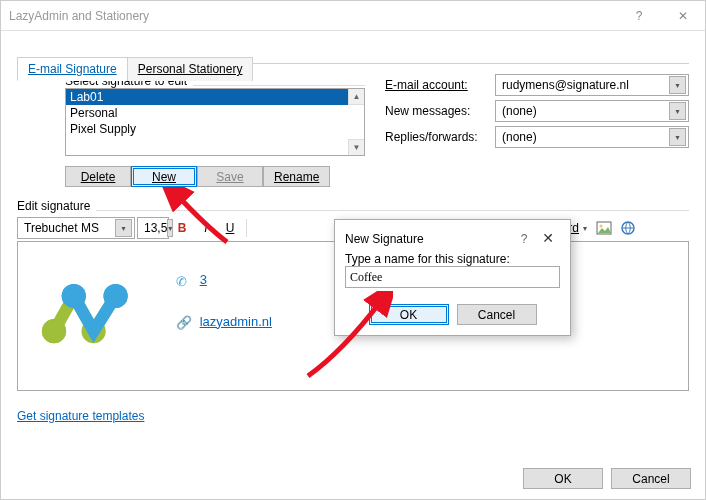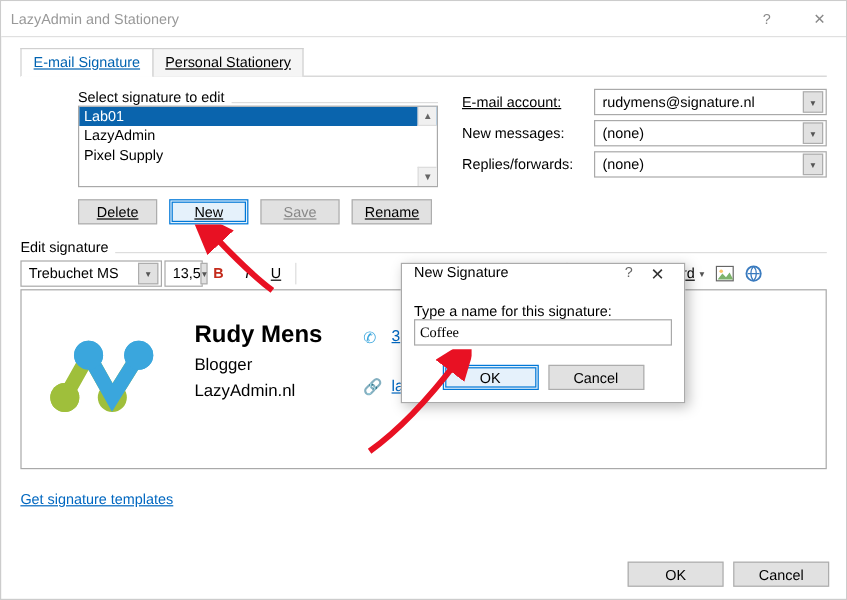--- a/index.html
+++ b/index.html
@@ -35,21 +35,21 @@
   }
   .content { padding: 8px 16px; position:relative; }
   .tabs { display:flex; border-bottom:1px solid #d0d0d0; }
   .tab {
     padding: 4px 10px;
     border:1px solid #d0d0d0;
     border-bottom:none;
     background:#f5f5f5;
     margin-right: -1px;
     position:relative;
-    top:1px;
+    top:18px;
   }
   .tab.active { background:#fff; border-bottom:1px solid #fff; color:#0063b1; }
   .underline { text-decoration: underline; text-underline-offset: 1px; }
   .row { display:flex; gap: 20px; margin-top:10px;padding-left:48px; }
   .col-left { width: 300px; }
   .col-right { flex:1; }
   .divider-h { border-top:1px solid #ddd; flex:1; margin-top:8px; margin-left:6px; }
   .hdr { display:flex; align-items:center; }
   .listbox {
     width: 300px; height: 68px;
@@ -59,21 +59,21 @@
   }
   .listbox .item { padding:0 4px; line-height:16px; }
   .listbox .item.sel { background:#0a64ad; color:#fff; }
   .scroll-up,.scroll-dn{
     position:absolute;right:0;width:16px;height:16px;
     background:#f0f0f0;border-left:1px solid #ddd;
     display:flex;align-items:center;justify-content:center;color:#666;font-size:8px;
   }
   .scroll-up{top:0;border-bottom:1px solid #ddd;}
   .scroll-dn{bottom:0;border-top:1px solid #ddd;}
-  .btnrow { display:flex; gap:10px; margin-top:10px; }
+  .btnrow { display:flex; margin-top:10px; }
   .btn {
     min-width: 66px; height:21px;
     border:1px solid #adadad;
     background:#e1e1e1;
     padding:0 10px;
     display:inline-flex;align-items:center;justify-content:center;
     cursor:pointer;
   }
   .btn.disabled { color:#888; }
   .btn.focus { border:1px solid #0078d7; outline:1px solid #0078d7; outline-offset:-3px; background:#e5f1fb;}
@@ -120,21 +120,21 @@
   .bottom-btns .btn { min-width:80px; }
   .modal {
     position:absolute;
     left:333px; top:218px;
     width:237px;
     border:1px solid #aaa;
     background:#fff;
     box-shadow: 3px 3px 10px rgba(0,0,0,.25);
     z-index:5;
   }
-  .modal-title { height:26px;display:flex;align-items:flex-start;padding:0 8px 0 10px;font-size:12px; }
+  .modal-title { height:26px;display:flex;align-items:flex-end;padding:0 8px 0 10px;font-size:12px; }
   .modal-title .t{flex:1;}
   .modal-title .q{width:20px;text-align:center;color:#666;}
   .modal-title .x{width:28px;text-align:center;font-size:14px;color:#333;}
   .modal-body{padding:6px 10px;}
   .modal-input{width:100%;height:22px;border:1px solid #a9a9a9;padding:0 4px;font:12px "Segoe UI";}
   .modal-btns{display:flex;gap:8px;justify-content:center;padding:10px 0 10px;}
   .modal-btns .btn{min-width:80px;}
   .arrow1 {
     position:absolute;
     left:146px; top:186px;
@@ -170,21 +170,21 @@
 
     <div class="row">
 
       <div class="col-left">
         <div class="hdr">
           <span>Select signature to edit</span>
           <span class="divider-h"></span>
         </div>
         <div class="listbox">
           <div class="item sel">Lab01</div>
-          <div class="item">LazyAdmin</div>
+          <div class="item">Personal</div>
           <div class="item">Pixel Supply</div>
           <div class="scroll-up">▲</div>
           <div class="scroll-dn">▼</div>
         </div>
         <div class="btnrow">
           <div class="btn">
               <span class="underline">Delete</span>
             </div>
           <div class="btn focus">
               <span class="underline">New</span>
@@ -271,25 +271,20 @@
         <circle cx="20" cy="72" r="11" fill="#9fbf3b"></circle>
         <circle cx="56" cy="72" r="11" fill="#9fbf3b"></circle>
         <circle cx="38" cy="40" r="11" fill="#3aa6dd"></circle>
         <circle cx="76" cy="40" r="11" fill="#3aa6dd"></circle>
         <path d="M20 72 L38 40 L56 72 L76 40" fill="none" stroke="#9fbf3b" stroke-width="11" stroke-linecap="round"></path>
         <path d="M38 40 L56 72 L76 40" fill="none" stroke="#3aa6dd" stroke-width="11" stroke-linecap="round"></path>
         <circle cx="38" cy="40" r="11" fill="#3aa6dd"></circle>
         <circle cx="76" cy="40" r="11" fill="#3aa6dd"></circle>
         <circle cx="20" cy="72" r="11" fill="#9fbf3b"></circle>
       </svg>
-      <div class="sig-text">
-        <div class="sig-name">Rudy Mens</div>
-        <div class="sig-role">Blogger</div>
-        <div class="sig-site">LazyAdmin.nl</div>
-      </div>
       <div class="sig-right">
         <div style="margin-bottom:26px;">
           <span class="sig-icon" style="color:#3aa6dd;">✆</span>
           <span class="sig-link">3</span>
         </div>
         <div>
           <span class="sig-icon" style="color:#3aa6dd;">🔗</span>
           <span class="sig-link">lazyadmin.nl</span>
         </div>
       </div>

